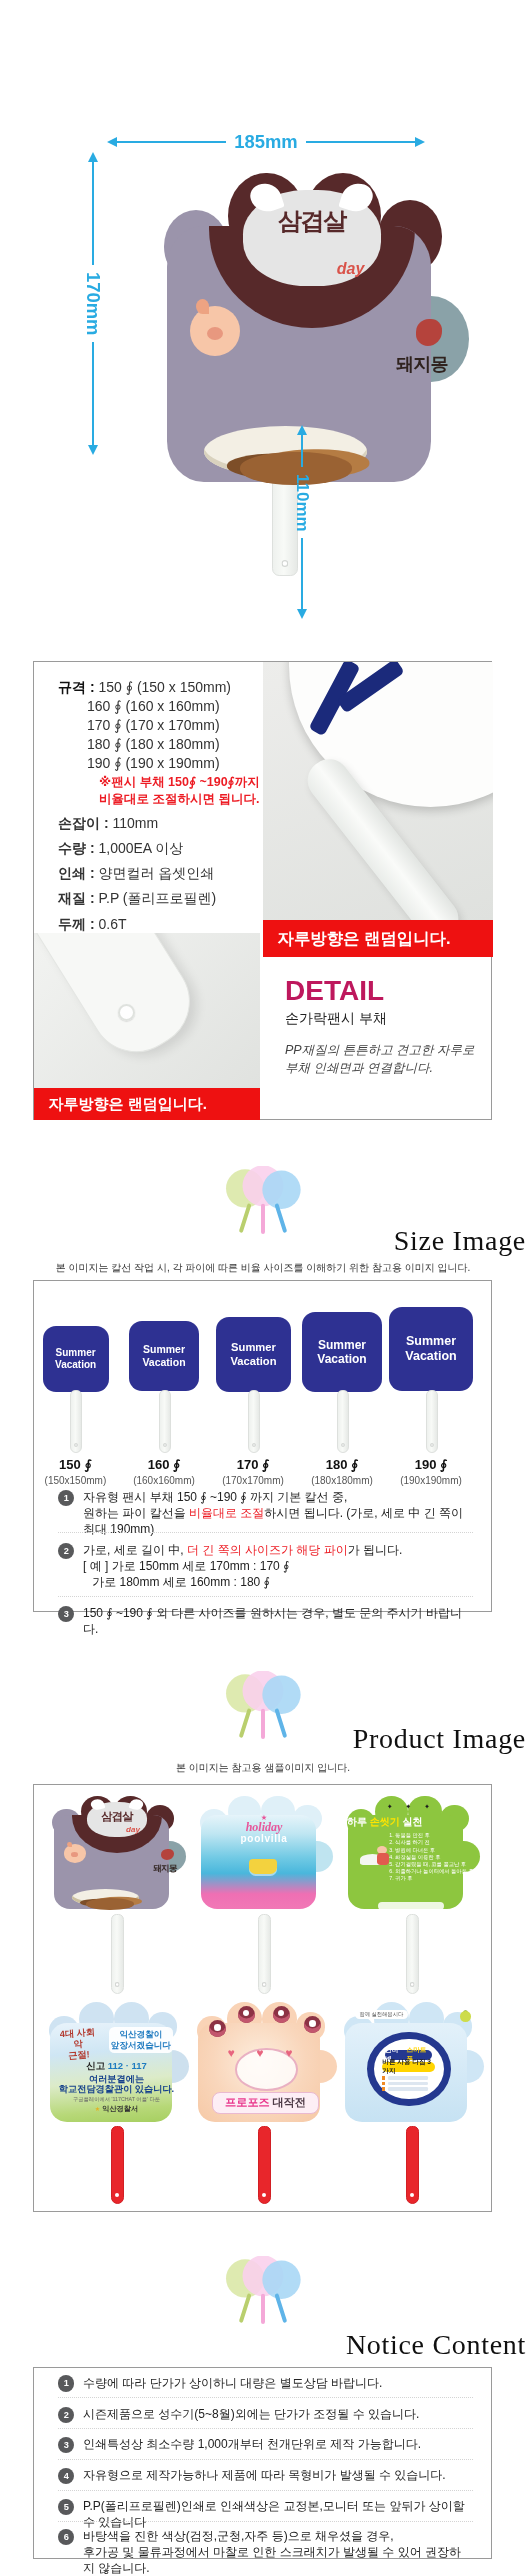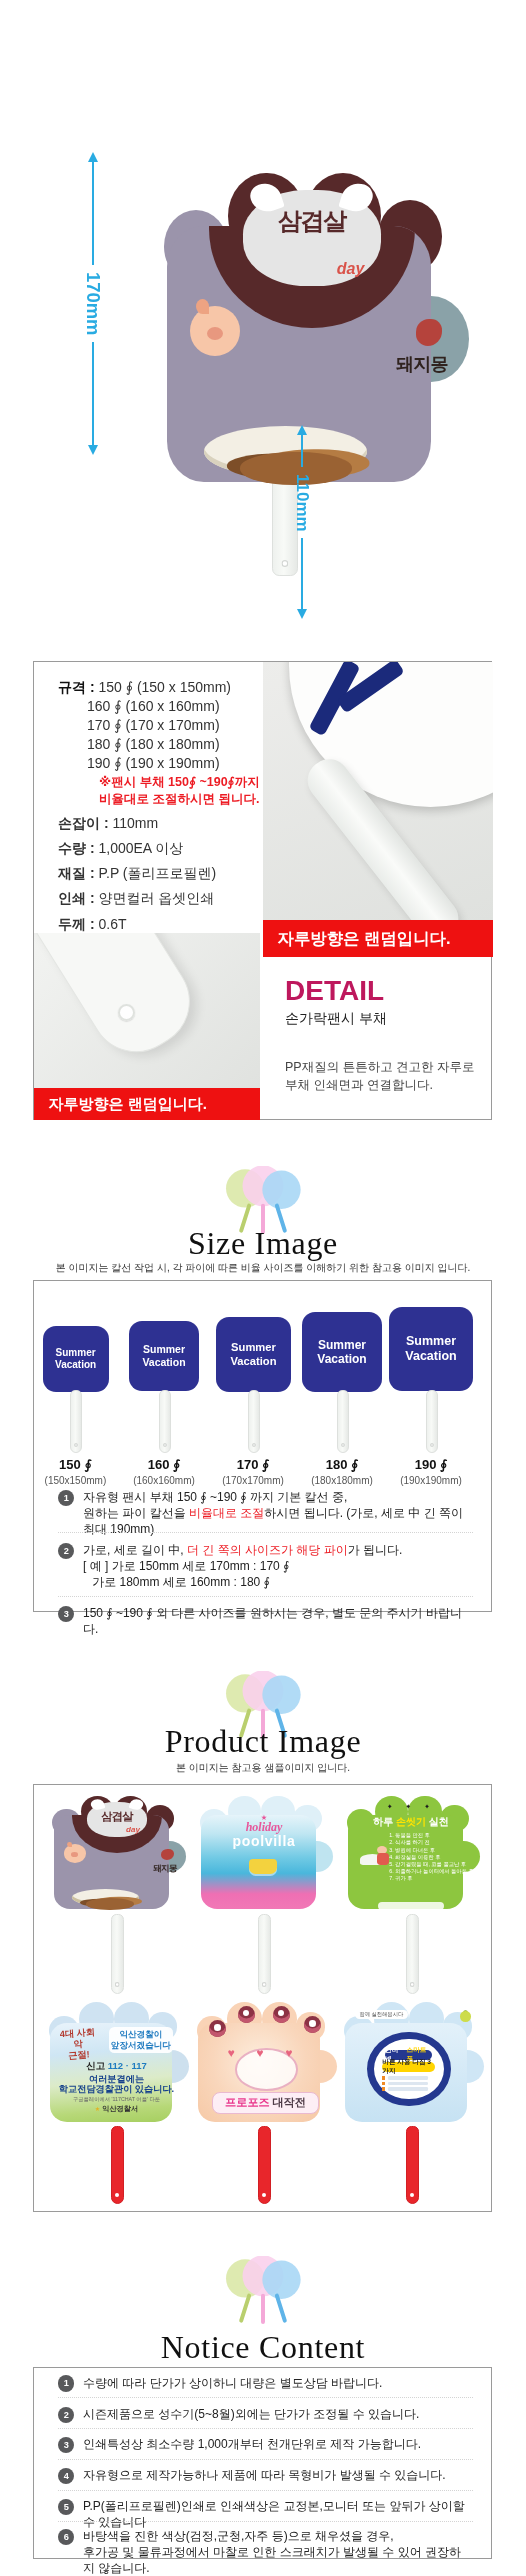--- a/index.html
+++ b/index.html
@@ -98,26 +98,26 @@
   .photo1 .hstem{position:absolute;left:99px;top:79px;width:42px;height:217px;background:linear-gradient(90deg,#e9ece9,#fafbf9 50%,#e2e5e2);border-radius:20px;transform:rotate(-38deg);box-shadow:0 5.3px 8px rgba(0,0,0,.12);}
   .photo2{position:absolute;left:0;top:271px;width:226px;height:155px;overflow:hidden;background:linear-gradient(135deg,#f2f3f1,#e0e2df);}
   .photo2 .tip{position:absolute;left:20px;top:-99px;width:99px;height:224px;background:#f7f8f6;border:1.3px solid #e4e6e3;border-radius:46px;transform:rotate(-32deg);box-shadow:4px 6.6px 10.5px rgba(0,0,0,.10);}
   .photo2 .hole2{position:absolute;left:84px;top:71px;width:17px;height:17px;border-radius:50%;background:#fefefe;box-shadow:inset 0 0 0 2px #dfe2de, 0 0.7px 1.3px rgba(0,0,0,.15);}
   .banner{position:absolute;background:#ee1111;color:#fff;font-weight:bold;font-size:16.4px;display:flex;align-items:center;padding-left:14.5px;box-sizing:border-box;}
   #banner-r{left:229px;top:258px;width:230px;height:37px;}
   #banner-l{left:0;top:426px;width:226px;height:32px;font-size:15px;}
   .detail-blk{position:absolute;left:251px;top:313px;}
   .detail-title{font-size:28px;font-weight:800;color:#be185d;letter-spacing:0;}
   .detail-sub{font-size:14px;color:#222;margin-top:2.6px;}
-  .detail-body{font-size:12.5px;color:#444;line-height:18.4px;margin-top:30px;}
+  .detail-body{font-size:12.5px;color:#444;line-height:18.4px;margin-top:13px;font-style:italic;}
 
   
   .sec-icon{position:absolute;left:220px;width:86px;height:70px;}
-  .sec-title{position:absolute;left:0;width:526px;text-align:center;
-    font-family:"Liberation Serif","DejaVu Serif",serif;font-size:32px;color:#101010;letter-spacing:0.7px;}
+  .sec-title{position:absolute;left:0;width:526px;text-align:right;
+    font-family:"Liberation Serif","DejaVu Serif",serif;font-size:28px;color:#101010;letter-spacing:0.7px;}
   .sec-sub{position:absolute;left:0;width:526px;text-align:center;font-size:10px;color:#333;}
 
   
   #size-box{top:1280px;height:332px;}
   .sfan{position:absolute;background:#2e3192;border-radius:13px;display:flex;flex-direction:column;align-items:center;justify-content:center;color:#fff;font-weight:bold;text-align:center;}
   .sfan .l1,.sfan .l2{line-height:1.2;}
   .slabel{position:absolute;width:92px;text-align:center;}
   .slabel .phi{font-size:13px;font-weight:bold;color:#111;}
   .slabel .mm{font-size:10px;color:#555;margin-top:2.6px;}
   .note{position:absolute;left:24px;right:18.4px;font-size:12px;color:#222;line-height:16px;}
@@ -137,26 +137,26 @@
   #pfanA .palm::before{content:"";position:absolute;left:16%;top:-38%;width:78%;height:78%;border-radius:50%;background:#57292a;}
   #pfanA .palm::after{content:"";position:absolute;left:16%;bottom:3%;width:58%;height:18%;border-radius:50%;background:#f3efe4;box-shadow:inset 0 -3.3px 0 #cbbf9f;}
   .bubble.small .t1{font-size:11.2px;top:20%;letter-spacing:-0.7px;}
   .bubble.small .t2{font-size:8px;}
   .brand-txt.small{font-size:8.6px;top:55%;}
   .brand-stamp.small{width:10%;height:9%;}
   
   #pfanB{--ft:#dff0f8;--th:#bfe4f0;--palm:linear-gradient(180deg,#e6f4fa 0%,#bfe6f2 20%,#6fc9e4 46%,#49b7dc 62%,#ef6fb3 84%,#f178b6 100%);}
   .pool-star{position:absolute;left:0;right:0;top:14%;text-align:center;font-size:7.2px;color:#e8559a;}
   .pool-t1{position:absolute;left:0;right:0;top:20%;text-align:center;font-family:"Liberation Serif","DejaVu Serif",serif;font-style:italic;font-size:12px;color:#e8559a;}
-  .pool-t2{position:absolute;left:0;right:0;top:31%;text-align:center;font-size:14px;color:#fff;letter-spacing:0.7px;}
+  .pool-t2{position:absolute;left:0;right:0;top:31%;text-align:center;font-size:10px;color:#fff;letter-spacing:0.7px;}
   .pool-basket{position:absolute;left:38%;top:52%;width:22%;height:12%;background:#f3d23e;border-radius:4px 4px 6.6px 6.6px;box-shadow:0 2px 0 rgba(255,255,255,.5);}
   
   #pfanC{--ft:#8dc63f;--palm:#8dc63f;}
   .wash-birds{position:absolute;left:0;right:0;top:5%;text-align:center;font-size:7.2px;color:#1d1d1d;letter-spacing:5.3px;}
-  .wash-title{position:absolute;left:0;right:0;top:16%;text-align:center;font-size:10px;color:#fff;}
+  .wash-title{position:absolute;left:0;right:0;top:16%;text-align:left;font-size:10px;color:#fff;}
   .wash-title .hl{color:#ffe400;}
   .wash-list{position:absolute;left:33%;top:30%;font-size:5.3px;line-height:7.2px;color:#fff;font-weight:normal;text-align:left;}
   .wash-girl{position:absolute;left:10%;top:40%;width:20%;height:26%;}
   .wash-girl .sink{position:absolute;left:0;top:30%;width:100%;height:34%;background:#f4f6f2;border-radius:50% 50% 20% 20%;}
   .wash-girl .head{position:absolute;right:-8%;top:4%;width:40%;height:26%;background:#f7c6a8;border-radius:50%;}
   .wash-girl .body{position:absolute;right:-14%;top:28%;width:46%;height:36%;background:#e05a4e;border-radius:30%;}
   .wash-logo{position:absolute;left:24%;bottom:6%;width:52%;height:7%;background:rgba(255,255,255,.85);border-radius:8px;}
   
   #pfanD{--ft:#cfe3f2;--th:#cdE0ee;--palm:linear-gradient(175deg,#e8f3fb 0%,#cfe6f4 30%,#dcebc8 58%,#b7d878 85%,#a6cf60 100%);}
   .pol-slogan{position:absolute;left:7%;top:20%;width:30%;text-align:center;font-size:9.2px;line-height:11.2px;font-weight:bold;color:#b23a2f;transform:rotate(-4deg);}
@@ -196,20 +196,27 @@
   #notice-box{top:2367px;height:192px;}
   .notice-item{position:absolute;left:24px;right:18.4px;font-size:12px;color:#222;line-height:16px;}
 </style>
 </head>
 <body>
 
 <div id="page">
 
 
   <div id="hero">
+    <div class="dimh" style="left:107px;top:32px;width:318px;">
+      <i class="tl"></i>
+      <i class="ln"></i>
+      <span class="lab">185mm</span>
+      <i class="ln"></i>
+      <i class="tr"></i>
+    </div>
     <div class="dimv" style="left:82px;top:53px;height:303px;width:21px;">
       <i class="tu"></i>
       <i class="ln"></i>
       <span class="lab">170mm</span>
       <i class="ln"></i>
       <i class="td"></i>
     </div>
 
     <div class="handle" style="left:272px;top:362px;width:24px;height:113px;">
       <i class="hole" style="bottom:8px;width:7.2px;height:7.2px;"></i>
@@ -248,22 +255,22 @@
         <span>150 ∮ (150 x 150mm)</span>
       </div>
       <div class="spec-line spec-indent">160 ∮ (160 x 160mm)</div>
       <div class="spec-line spec-indent">170 ∮ (170 x 170mm)</div>
       <div class="spec-line spec-indent">180 ∮ (180 x 180mm)</div>
       <div class="spec-line spec-indent">190 ∮ (190 x 190mm)</div>
       <div class="spec-note">※팬시 부채 150∮ ~190∮까지 기본 칼선을</div>
       <div class="spec-note" style="margin-top:0;">비율대로 조절하시면 됩니다. (긴 쪽이 190mm)</div>
       <div class="spec-row"><b>손잡이 :</b> <span>110mm</span></div>
       <div class="spec-row"><b>수량 :</b> <span>1,000EA 이상</span></div>
+      <div class="spec-row"><b>인쇄 :</b> <span>양면컬러 옵셋인쇄</span></div>
       <div class="spec-row"><b>재질 :</b> <span>P.P (폴리프로필렌)</span></div>
-      <div class="spec-row"><b>인쇄 :</b> <span>양면컬러 옵셋인쇄</span></div>
       <div class="spec-row"><b>두께 :</b> <span>0.6T</span></div>
       <div class="spec-row"><b>손잡이 컬러 :</b> <span>반투, 형광레드</span></div>
     </div>
 
     <div class="photo1">
       <i class="fanpaper"></i>
       <i class="stroke" style="left:63px;top:-4px;width:17px;height:79px;transform:rotate(28deg);"></i>
       <i class="stroke" style="left:99px;top:-12px;width:17px;height:72px;transform:rotate(55deg);"></i>
       <i class="hstem"></i>
     </div>

